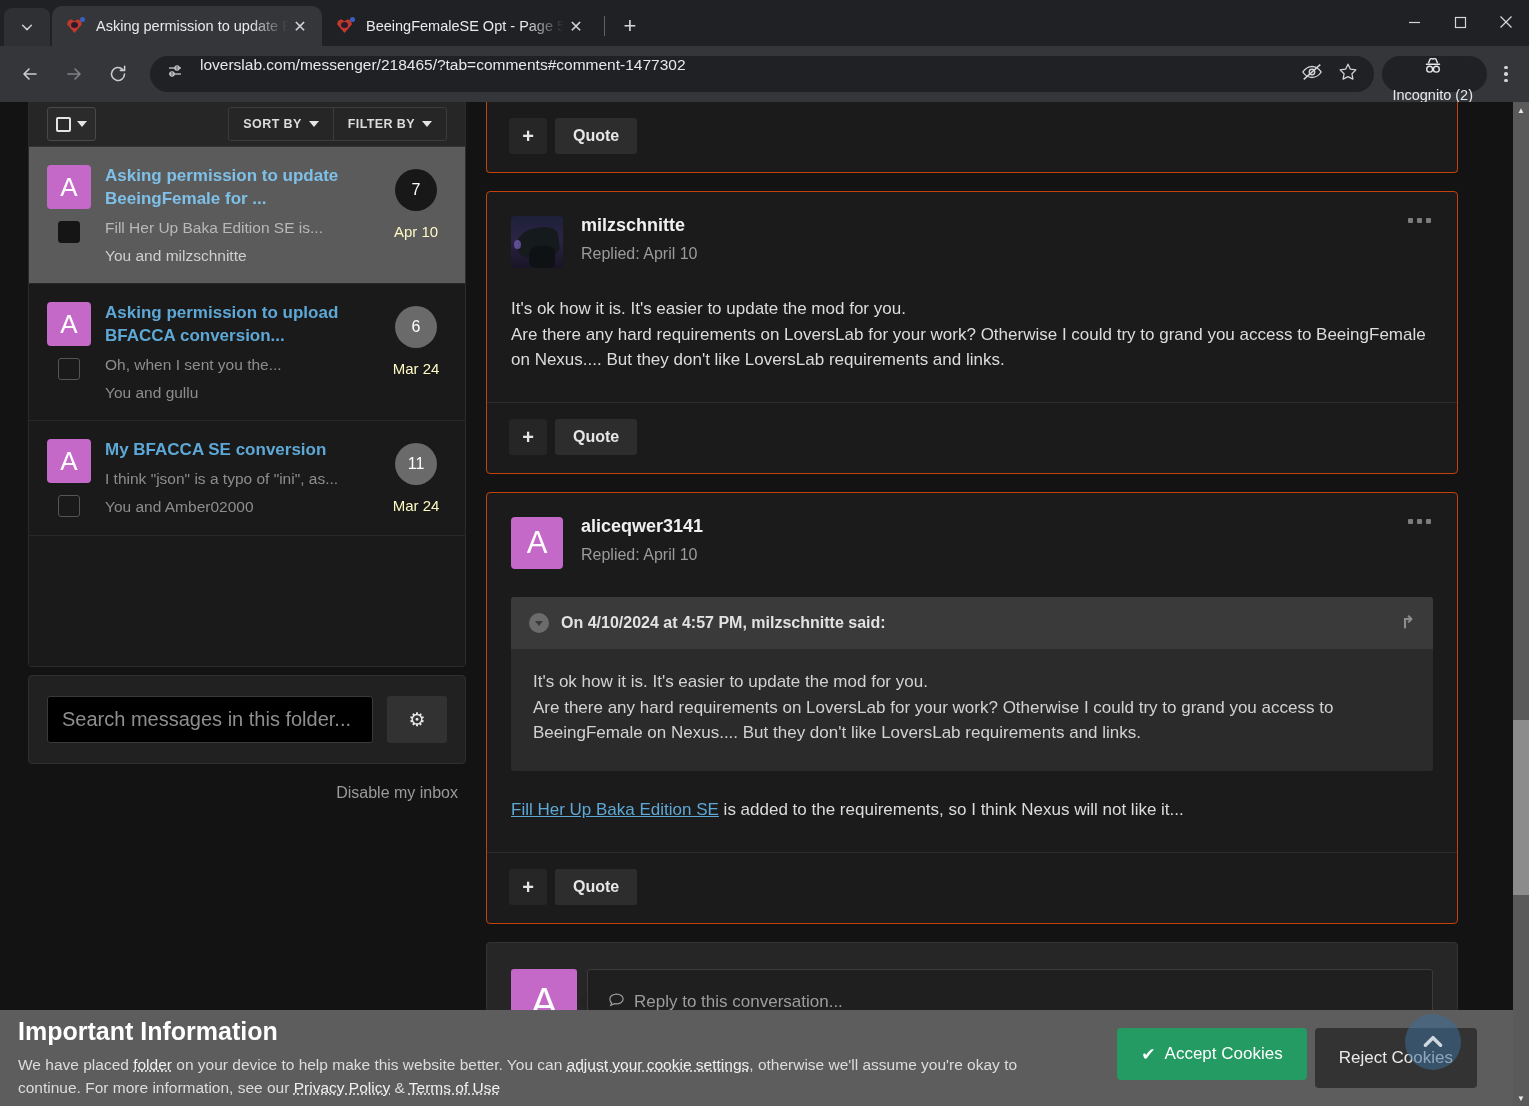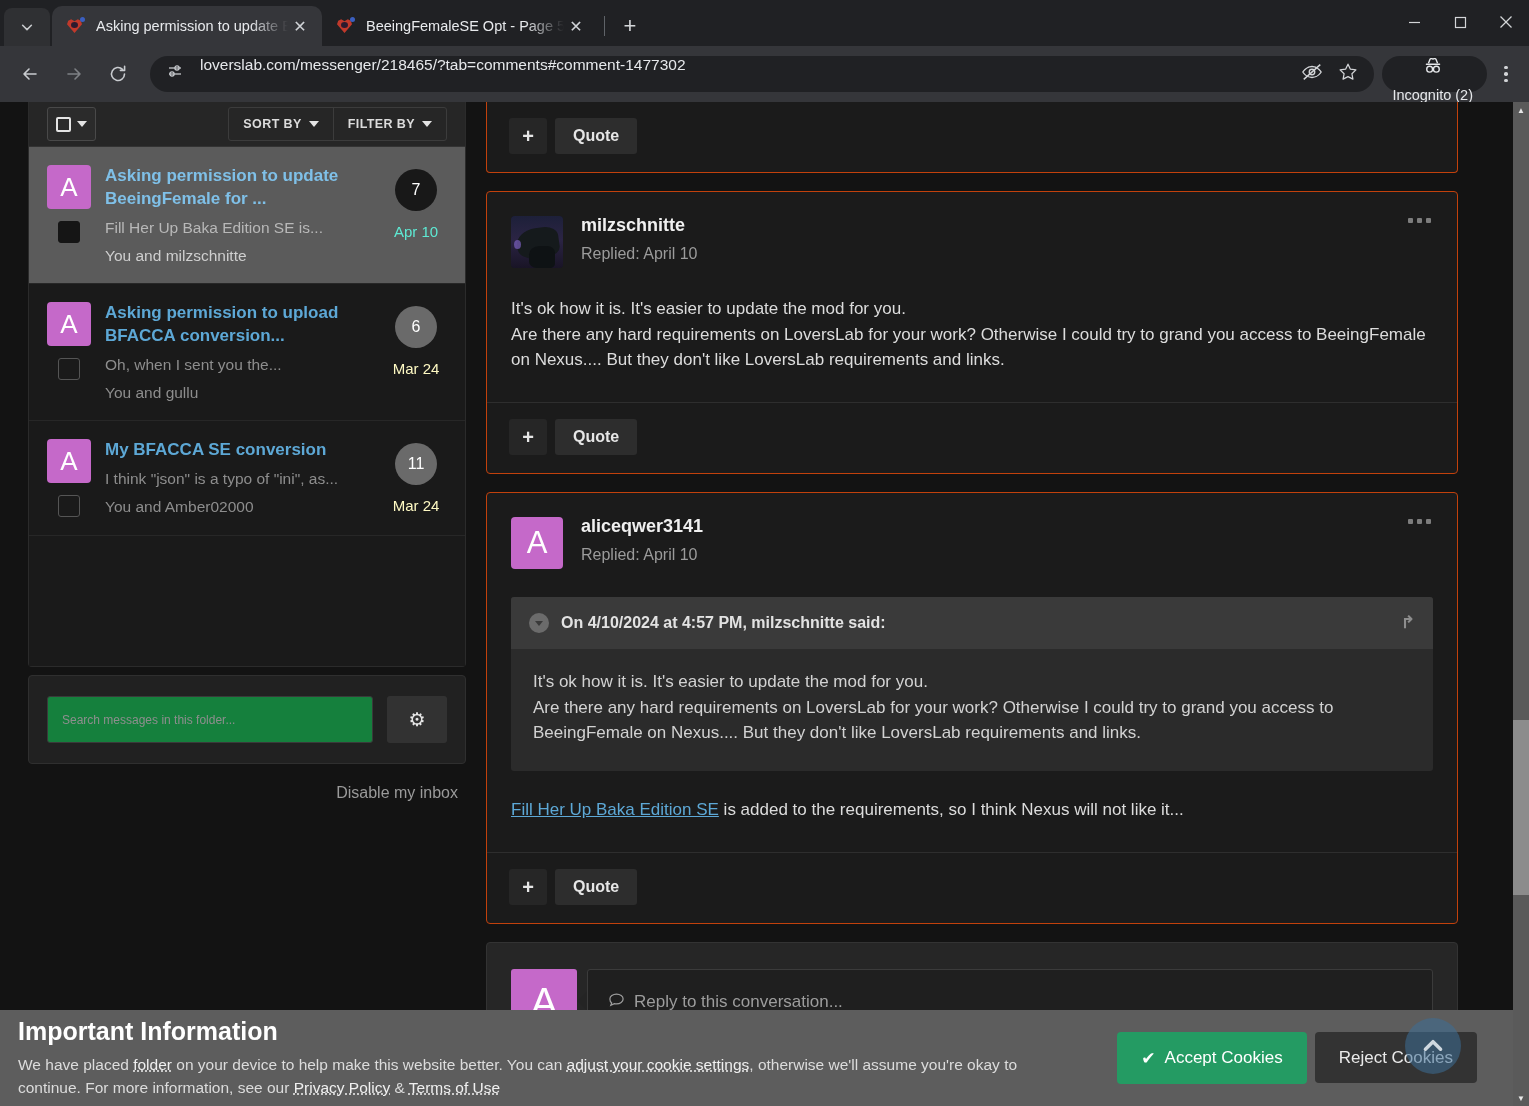--- a/index.html
+++ b/index.html
@@ -175,31 +175,31 @@
   .conv.selected .conv-snippet { color: #b8b8b8; }
   .conv-people { color: #8d8d8d; font-size: 15.5px; margin-top: 9px; }
   .conv.selected .conv-people { color: #cfcfcf; }
   .conv-right { width: 70px; flex: 0 0 70px; display: flex; flex-direction: column; align-items: center; padding-top: 4px; }
   .count-bubble {
     width: 42px; height: 42px; border-radius: 50%; background: #6a6a6a;
     color: #fff; font-size: 16px; display: flex; align-items: center; justify-content: center;
   }
   .count-bubble.dark { background: #181818; }
   .conv-date { color: #fef9c3; font-size: 15px; margin-top: 12px; }
-  .conv.selected .conv-date { color: #5eead4; }
+  .conv.selected .conv-date { color: #fef9c3; }
 
   .side-empty { background: #1a1a1a; height: 130px; }
 
   .search-row {
     background: #212121; border: 1px solid #2f2f2f; border-radius: 4px;
     margin-top: 8px; padding: 20px 18px; display: flex; gap: 14px; align-items: center;
   }
   .search-input {
-    flex: 1; height: 47px; background: #15803d; border: 1px solid #3a3a3a;
-    border-radius: 3px; color: #cfcfcf; font-size: 12px; padding: 0 14px;
+    flex: 1; height: 47px; background: #000000; border: 1px solid #3a3a3a;
+    border-radius: 3px; color: #cfcfcf; font-size: 20px; padding: 0 14px;
     font-family: "Liberation Sans", sans-serif;
   }
   .search-input::placeholder { color: #8e8e8e; }
   .gear-btn {
     width: 60px; height: 47px; background: #323232; border-radius: 3px;
     display: flex; align-items: center; justify-content: center; color: #e8e8e8; font-size: 19px;
   }
   .disable-inbox {
     text-align: right; color: #9a9a9a; font-size: 16px;
     padding: 20px 8px 0 0;
@@ -316,21 +316,21 @@
   .cookie-body { color: #dcdcdc; font-size: 15.5px; line-height: 1.5; }
   .cookie-body u { text-decoration: underline; text-decoration-style: dotted; color: #f0f0f0; }
   .cookie-btns { display: flex; gap: 8px; margin-left: 24px; position: relative; }
   .btn-accept {
     background: #249b63; color: #fff; font-size: 17px;
     padding: 0 24px; height: 52px; border-radius: 4px;
     display: flex; align-items: center; gap: 9px;
   }
   .btn-reject {
     background: #333; color: #eaeaea; font-size: 17px;
-    padding: 0 24px; height: 51px; border-radius: 4px;
+    padding: 0 24px; height: 60px; border-radius: 4px;
     display: flex; align-items: center;
   }
   .scrolltop {
     position: absolute; right: 16px; top: -14px; width: 56px; height: 56px;
     border-radius: 50%; background: rgba(60,110,150,0.55);
     display: flex; align-items: center; justify-content: center;
     color: #cfd8df; font-size: 28px; z-index: 1;
   }
 </style>
 </head>

